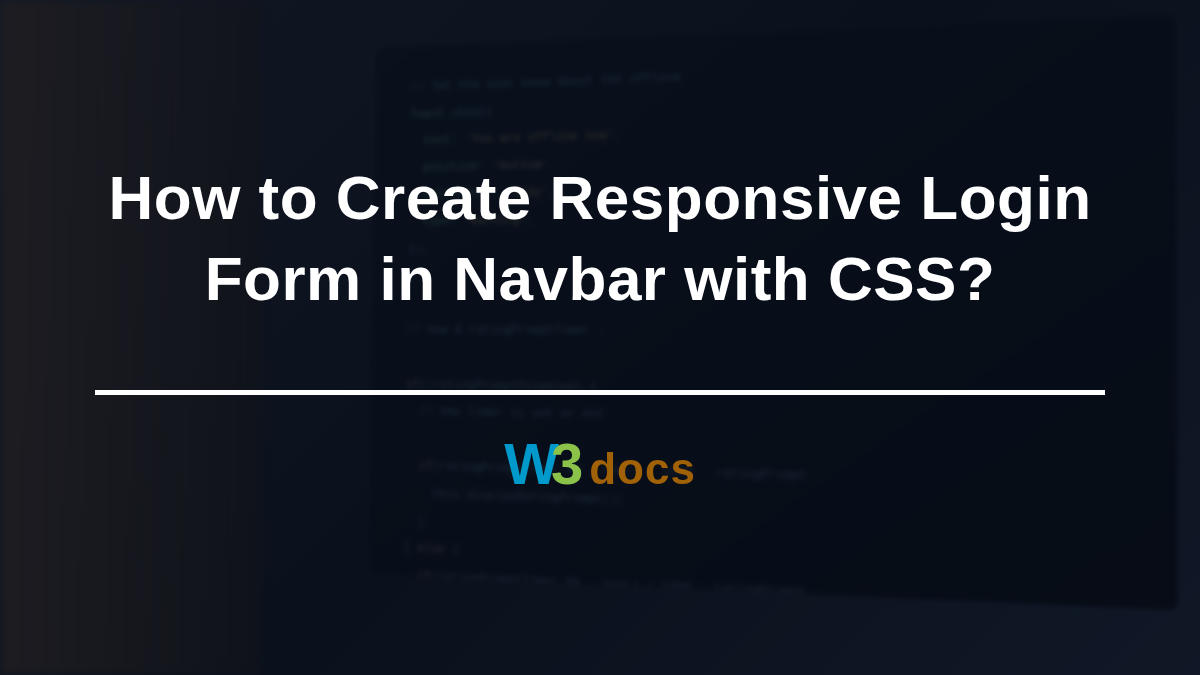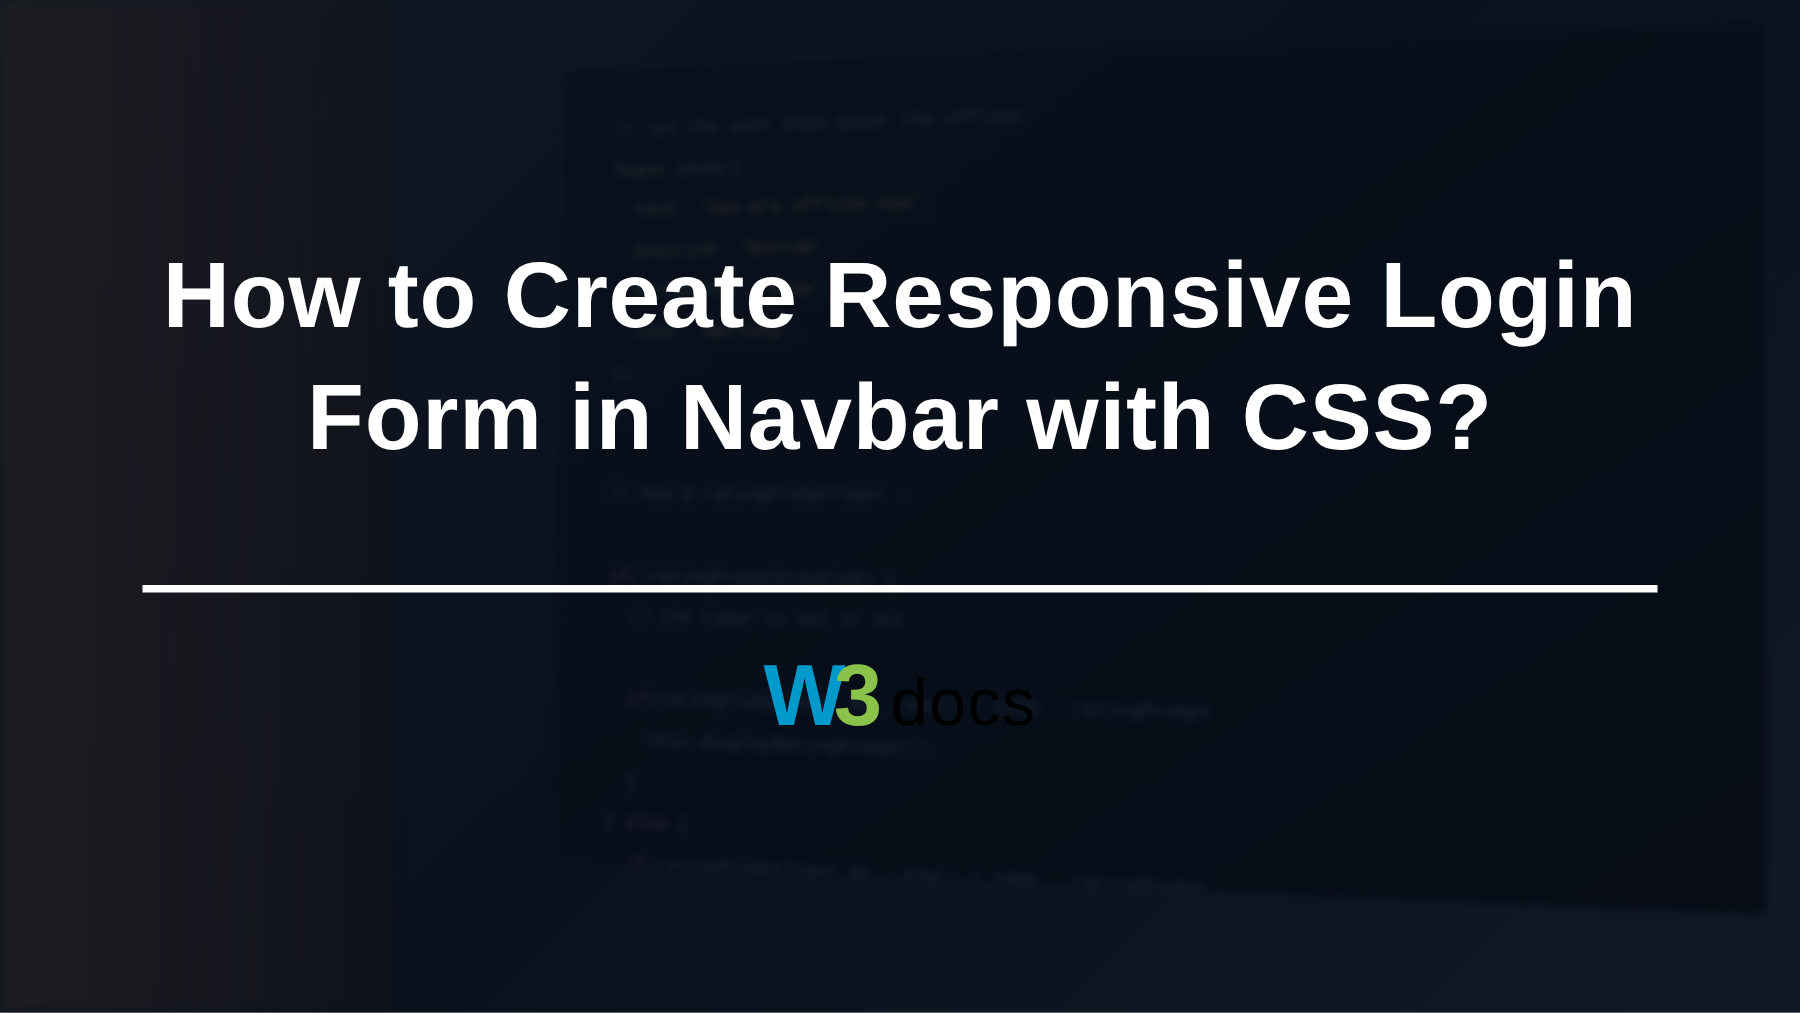--- a/index.html
+++ b/index.html
@@ -115,22 +115,22 @@
 .logo-3 {
   font-size: 58px;
   font-weight: 800;
   color: #8bc34a;
   font-family: Arial, sans-serif;
   margin-left: -6px;
 }
 
 .logo-docs {
   font-size: 44px;
-  font-weight: 400;
-  color: #000000;
+  font-weight: 700;
+  color: #a16207;
   font-family: Arial, sans-serif;
   margin-left: 4px;
   letter-spacing: 1px;
 }
 </style>
 </head>
 <body>
 
 <div class="background"></div>
 <div class="bg-left"></div>

